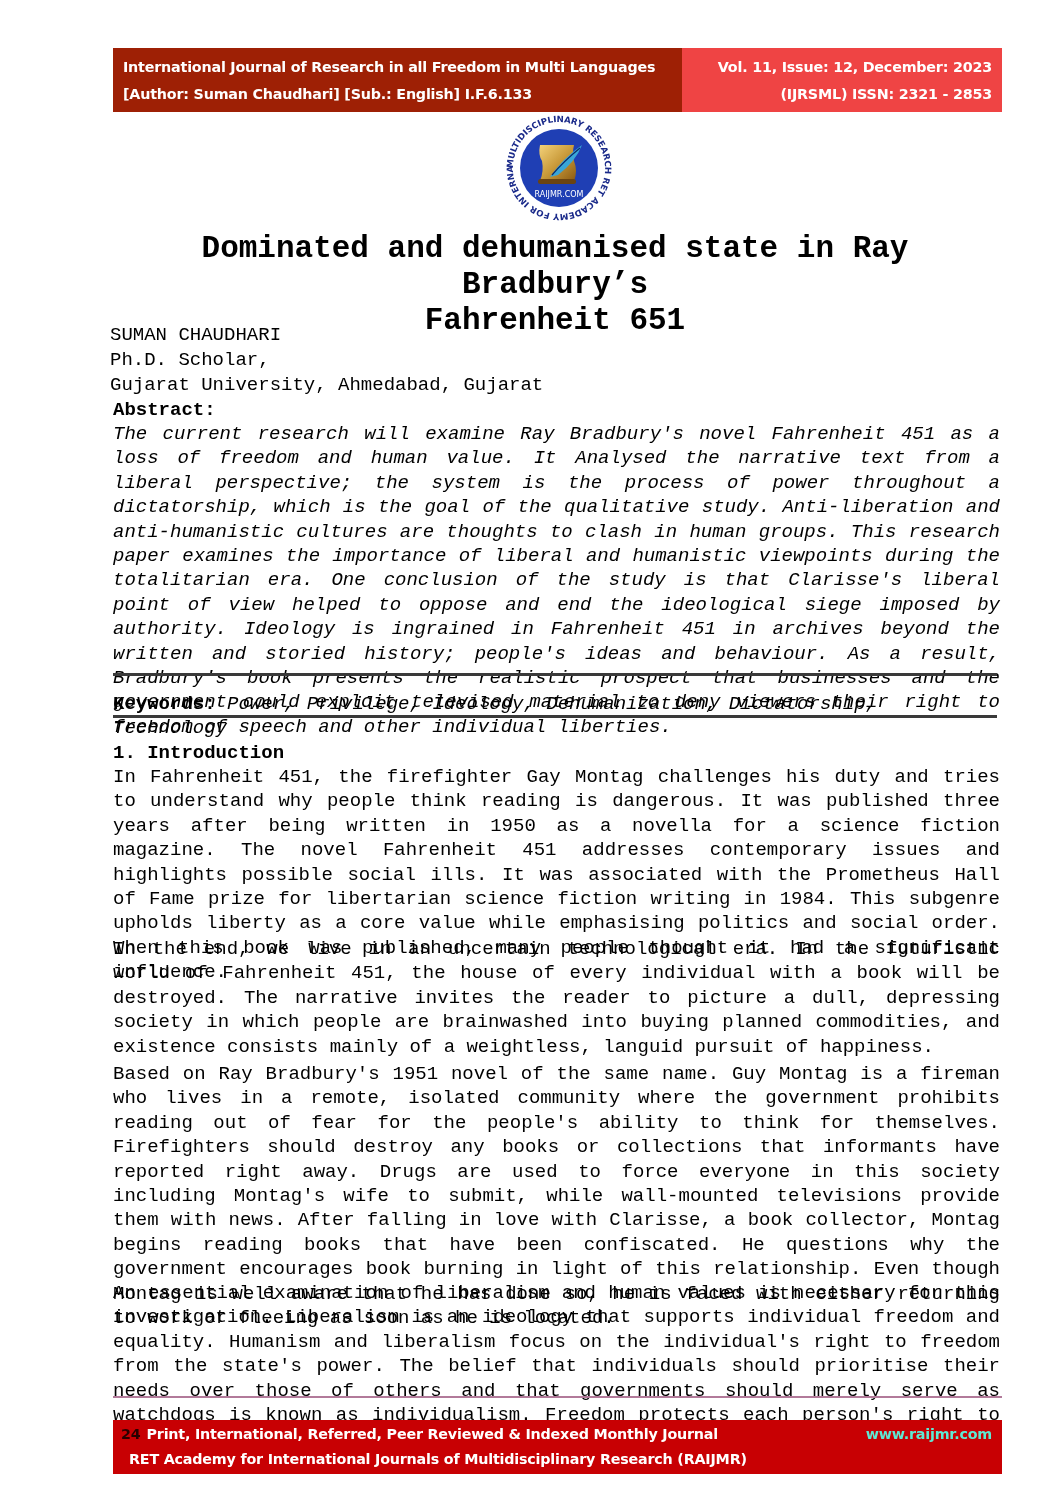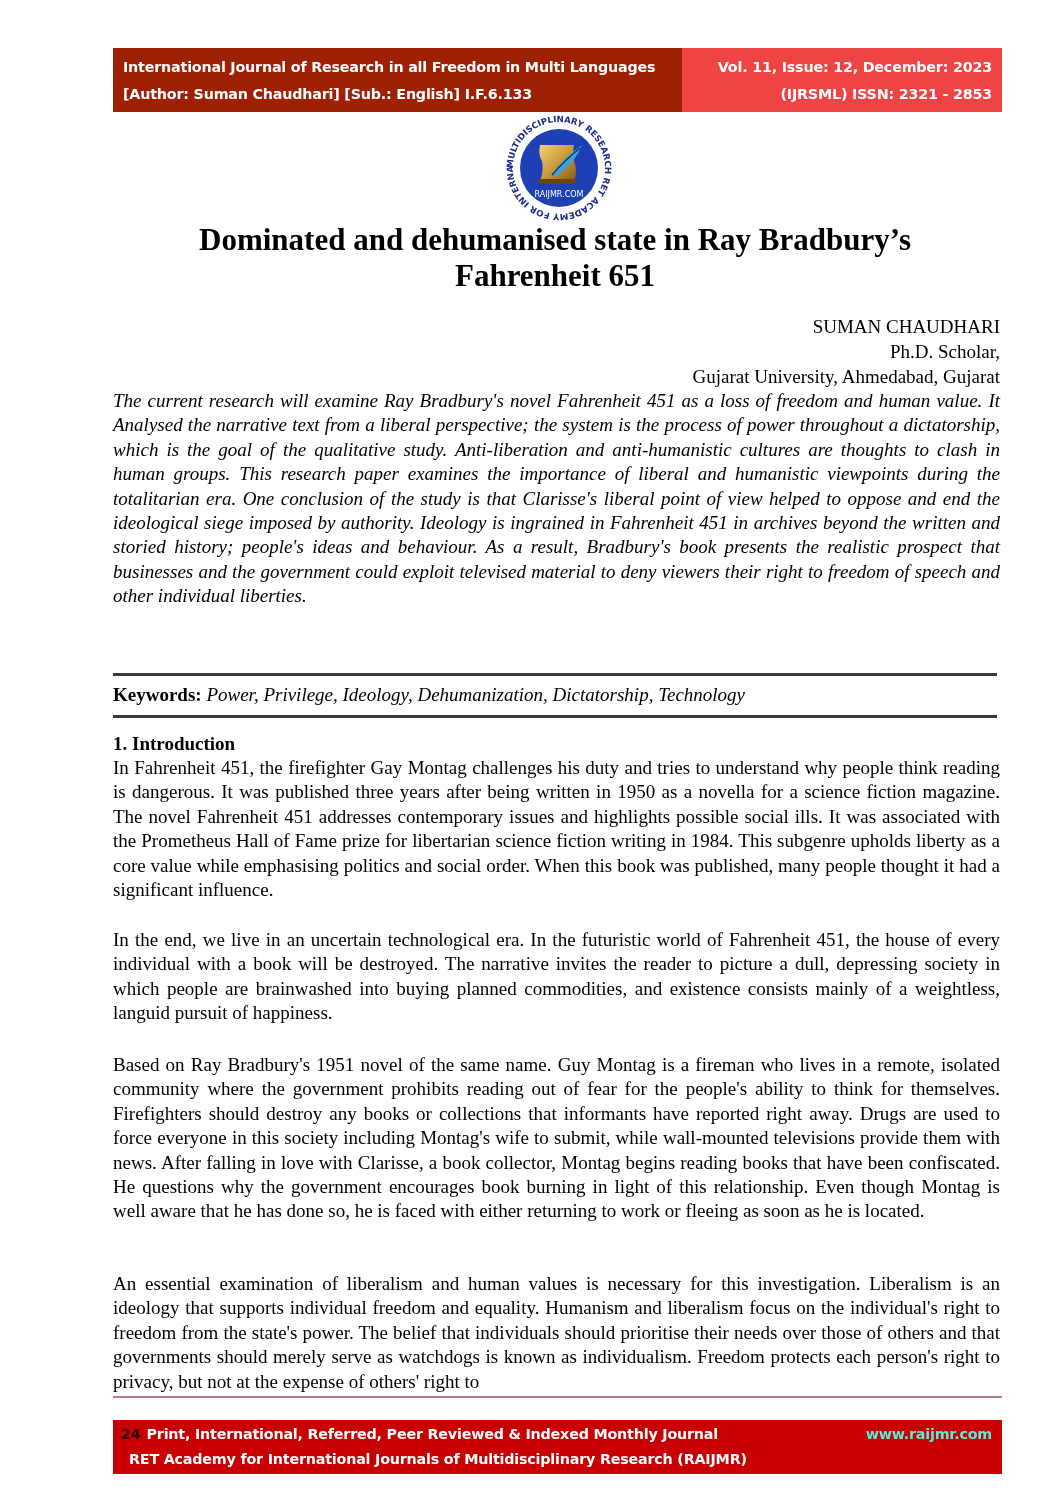--- a/index.html
+++ b/index.html
@@ -1,31 +1,31 @@
 <!DOCTYPE html>
 <html><head>
   <meta charset="utf-8">
   <style>
     html, body { margin: 0; padding: 0; background: #ffffff; }
     body { width: 1058px; height: 1497px; position: relative; overflow: hidden; }
     .sans { font-family: "DejaVu Sans", "Liberation Sans", sans-serif; }
-    .serif { font-family: Liberation Serif, serif; }
+    .serif { font-family: Liberation Mono, monospace; margin-top: 9px; }
 
     
     .hdr { position: absolute; left: 113px; top: 48px; width: 889px; height: 64px; display: flex; }
     .hdr-left { background: #9e2005; width: 569px; height: 64px; color: #fff; box-sizing: border-box; padding: 6px 0 0 10px; }
     .hdr-right { background: #ef4444; flex: 1; height: 64px; color: #fff; box-sizing: border-box; padding: 6px 10px 0 0; text-align: right; }
     .hdr-line { font-size: 14.3px; font-weight: bold; line-height: 27px; white-space: nowrap; letter-spacing: -0.2px; }
 
     
     .logo { position: absolute; left: 502px; top: 115px; width: 114px; height: 106px; }
 
     
     .title { position: absolute; left: 110px; top: 222px; width: 890px; text-align: center; font-weight: bold; font-size: 31px; line-height: 36px; color: #000; }
-    .author-block { position: absolute; left: 110px; top: 314px; width: 890px; text-align: right; font-size: 19px; line-height: 25px; color: #000; }
+    .author-block { position: absolute; left: 110px; top: 314px; width: 890px; text-align: left; font-size: 19px; line-height: 25px; color: #000; }
 
     
     .content { position: absolute; left: 113px; width: 887px; color: #000; font-size: 19px; line-height: 24.4px; }
     .h { font-weight: bold; font-size: 19px; line-height: 24px; }
     .justify { text-align: justify; text-align-last: left; }
     .abstract-text { font-style: italic; }
     .rule { position: absolute; left: 113px; width: 884px; height: 3px; background: #3a3a3a; }
     .kw { font-size: 19px; line-height: 24px; }
     .kw-label { font-weight: bold; }
     .kw-val { font-style: italic; }
@@ -82,20 +82,21 @@
   <div>Fahrenheit 651</div>
 </div>
 
 <div class="author-block serif">
   <div>SUMAN CHAUDHARI</div>
   <div>Ph.D. Scholar,</div>
   <div>Gujarat University, Ahmedabad, Gujarat</div>
 </div>
 
 <div class="content serif" style="top:389px;">
+  <div class="h">Abstract:</div>
   <div class="justify abstract-text">The current research will examine Ray Bradbury's novel Fahrenheit 451 as a loss of freedom and human value. It Analysed the narrative text from a liberal perspective; the system is the process of power throughout a dictatorship, which is the goal of the qualitative study. Anti-liberation and anti-humanistic cultures are thoughts to clash in human groups. This research paper examines the importance of liberal and humanistic viewpoints during the totalitarian era. One conclusion of the study is that Clarisse's liberal point of view helped to oppose and end the ideological siege imposed by authority. Ideology is ingrained in Fahrenheit 451 in archives beyond the written and storied history; people's ideas and behaviour. As a result, Bradbury's book presents the realistic prospect that businesses and the government could exploit televised material to deny viewers their right to freedom of speech and other individual liberties.</div>
 </div>
 
 <div class="rule" style="top:673px;"></div>
 <div class="content serif kw" style="top:683px;">
   <span class="kw-label">Keywords:</span><span class="kw-val"> Power, Privilege, Ideology, Dehumanization, Dictatorship, Technology</span>
 </div>
 <div class="rule" style="top:715px;"></div>
 
 <div class="content serif" style="top:732px;">

